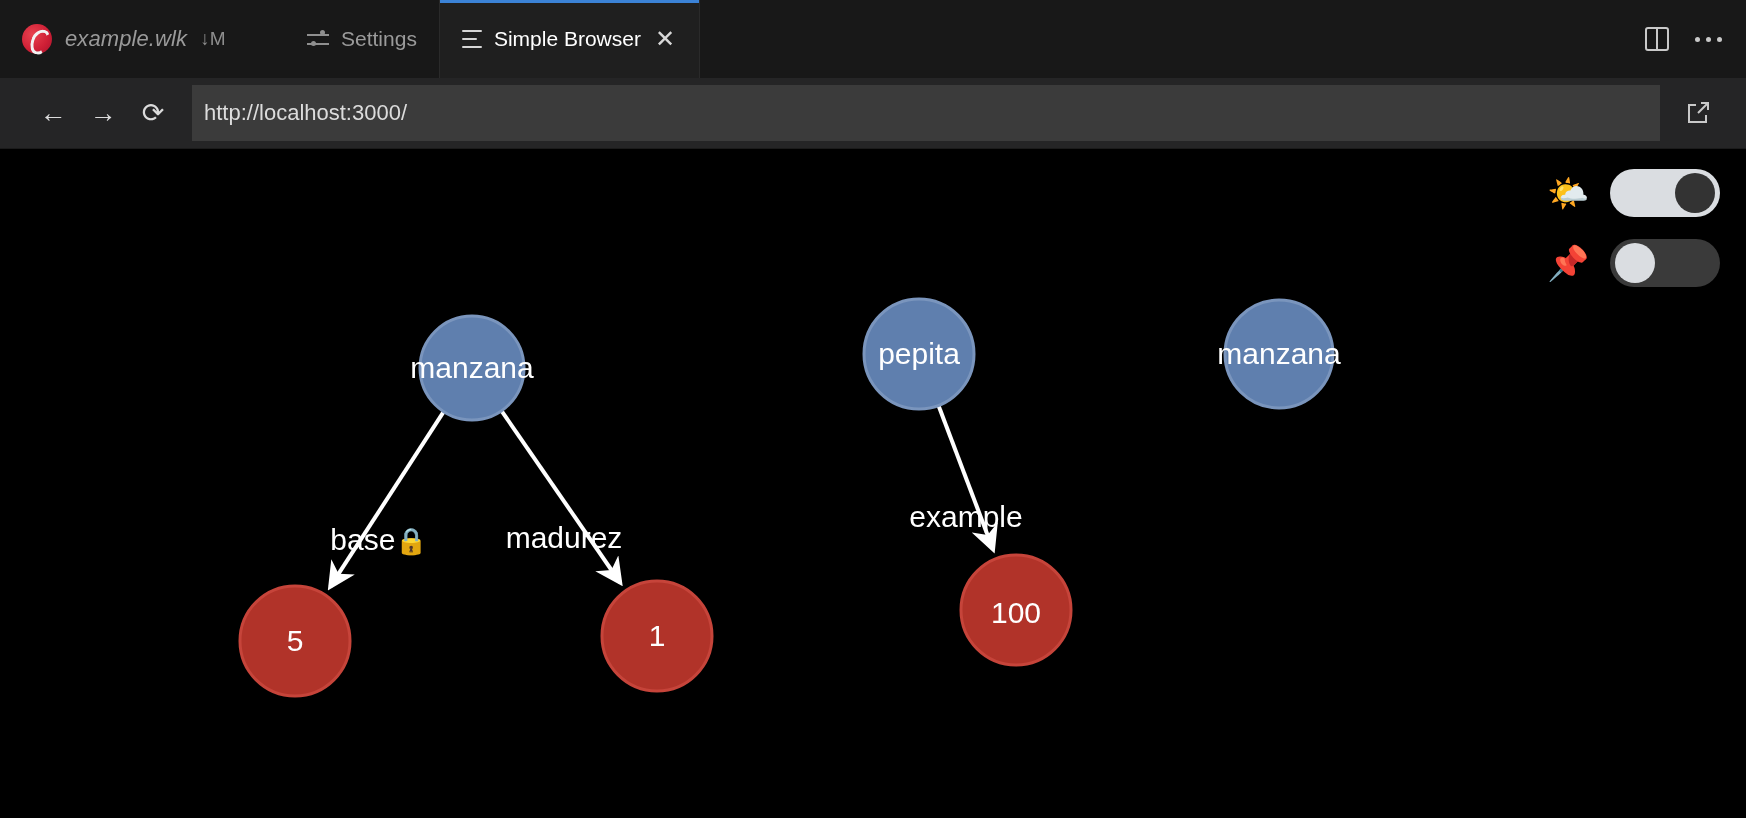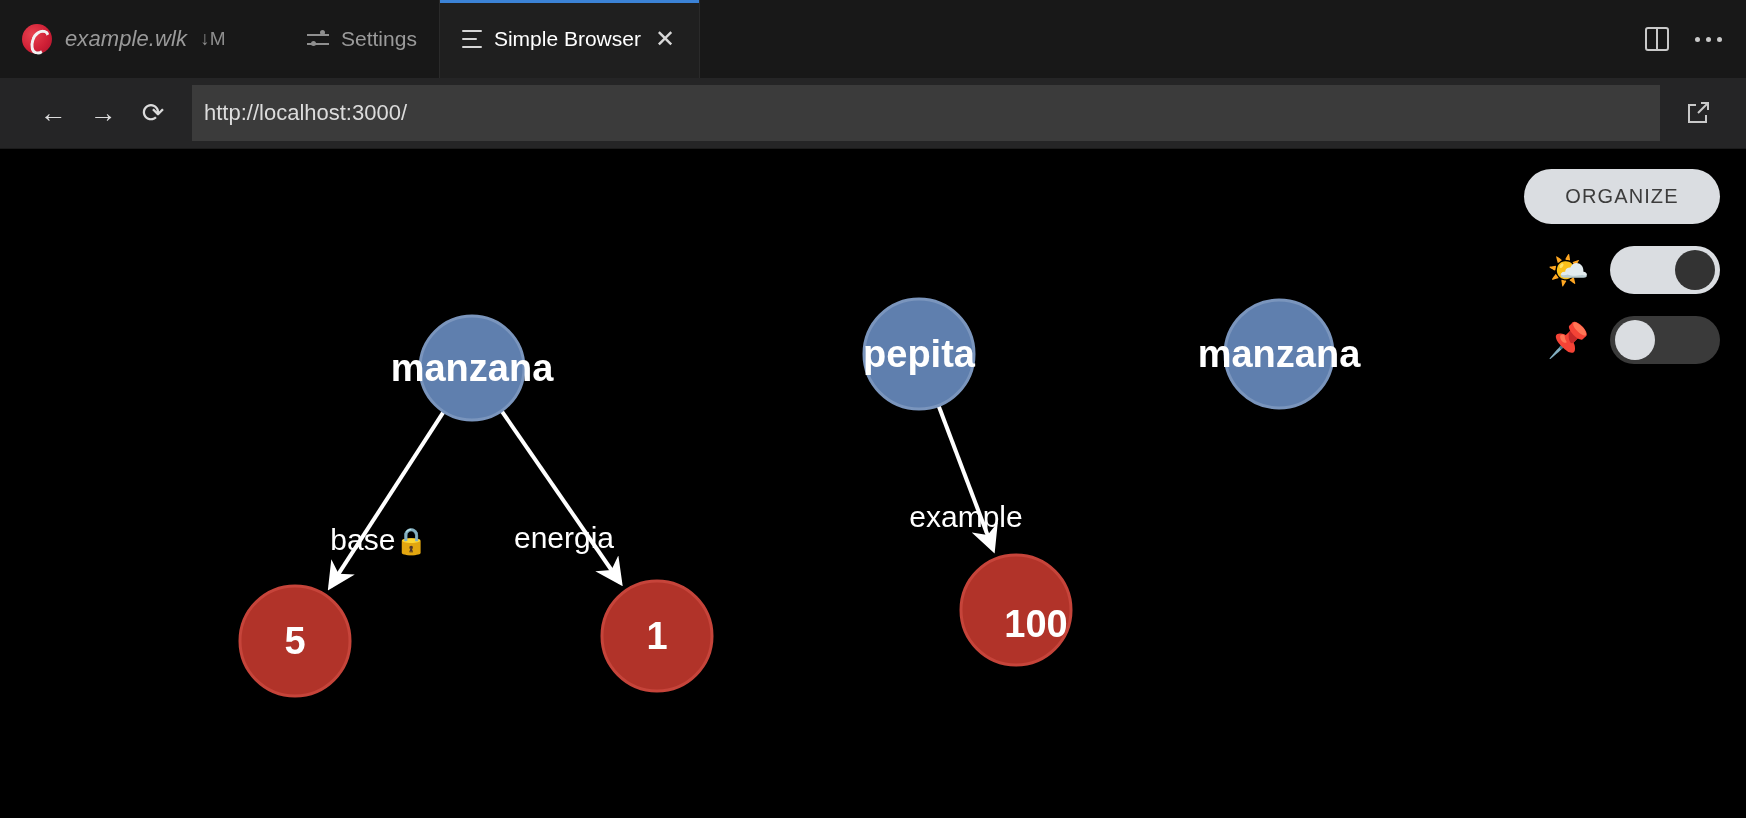--- a/index.html
+++ b/index.html
@@ -178,26 +178,25 @@
     width: 1746px;
     height: 683px;
     background: #000000;
     overflow: hidden;
   }
   .graph-svg { position:absolute; left:0; top:0; width:100%; height:100%; }
 
   .node-label {
     position: absolute;
     color: #ffffff;
-    font-size: 38px;
+    font-size: 30px;
     white-space: nowrap;
     transform: translate(-50%, -50%);
     pointer-events: none;
     font-family: "Liberation Sans", sans-serif;
-    font-weight: bold;
   }
   .edge-label {
     position: absolute;
     color: #ffffff;
     font-size: 30px;
     white-space: nowrap;
     transform: translate(-50%, -50%);
     font-family: "Liberation Sans", sans-serif;
   }
 
@@ -330,32 +329,31 @@
         <circle cx="295" cy="492" r="55" fill="#b13329" stroke="#c6443a" stroke-width="3"></circle>
         <circle cx="657" cy="487" r="55" fill="#b13329" stroke="#c6443a" stroke-width="3"></circle>
         <circle cx="919" cy="205" r="55" fill="#5f7fae" stroke="#7a95bd" stroke-width="3"></circle>
         <circle cx="1016" cy="461" r="55" fill="#b13329" stroke="#c6443a" stroke-width="3"></circle>
         <circle cx="1279" cy="205" r="54" fill="#5f7fae" stroke="#7a95bd" stroke-width="3"></circle>
       </g>
   </svg>
 
   <div id="labels-layer">
       <div class="edge-label" style="left: 379px; top: 391px; text-align: right;"><span>base</span><span style="font-size: 26px;">🔒</span></div>
-      <div class="edge-label" style="left: 564px; top: 389px;"><span>energia</span></div>
+      <div class="edge-label" style="left: 564px; top: 389px;"><span>madurez</span></div>
       <div class="edge-label" style="left: 966px; top: 368px;"><span>example</span></div>
       <div class="node-label" style="left: 472px; top: 219px;">manzana</div>
       <div class="node-label" style="left: 295px; top: 492px;">5</div>
       <div class="node-label" style="left: 657px; top: 487px;">1</div>
       <div class="node-label" style="left: 919px; top: 205px;">pepita</div>
-      <div class="node-label" style="left: 1016px; top: 475px; margin-left: 20px;">100</div>
+      <div class="node-label" style="left: 1016px; top: 464px;">100</div>
       <div class="node-label" style="left: 1279px; top: 205px;">manzana</div>
     </div>
 
   <div class="overlay">
-    <button class="organize-btn">ORGANIZE</button>
 
     <div class="toggle-row">
       <span class="toggle-emoji">🌤️</span>
       <span class="switch on">
         <span class="knob"></span>
       </span>
     </div>
 
     <div class="toggle-row">
       <span class="toggle-emoji">📌</span>

